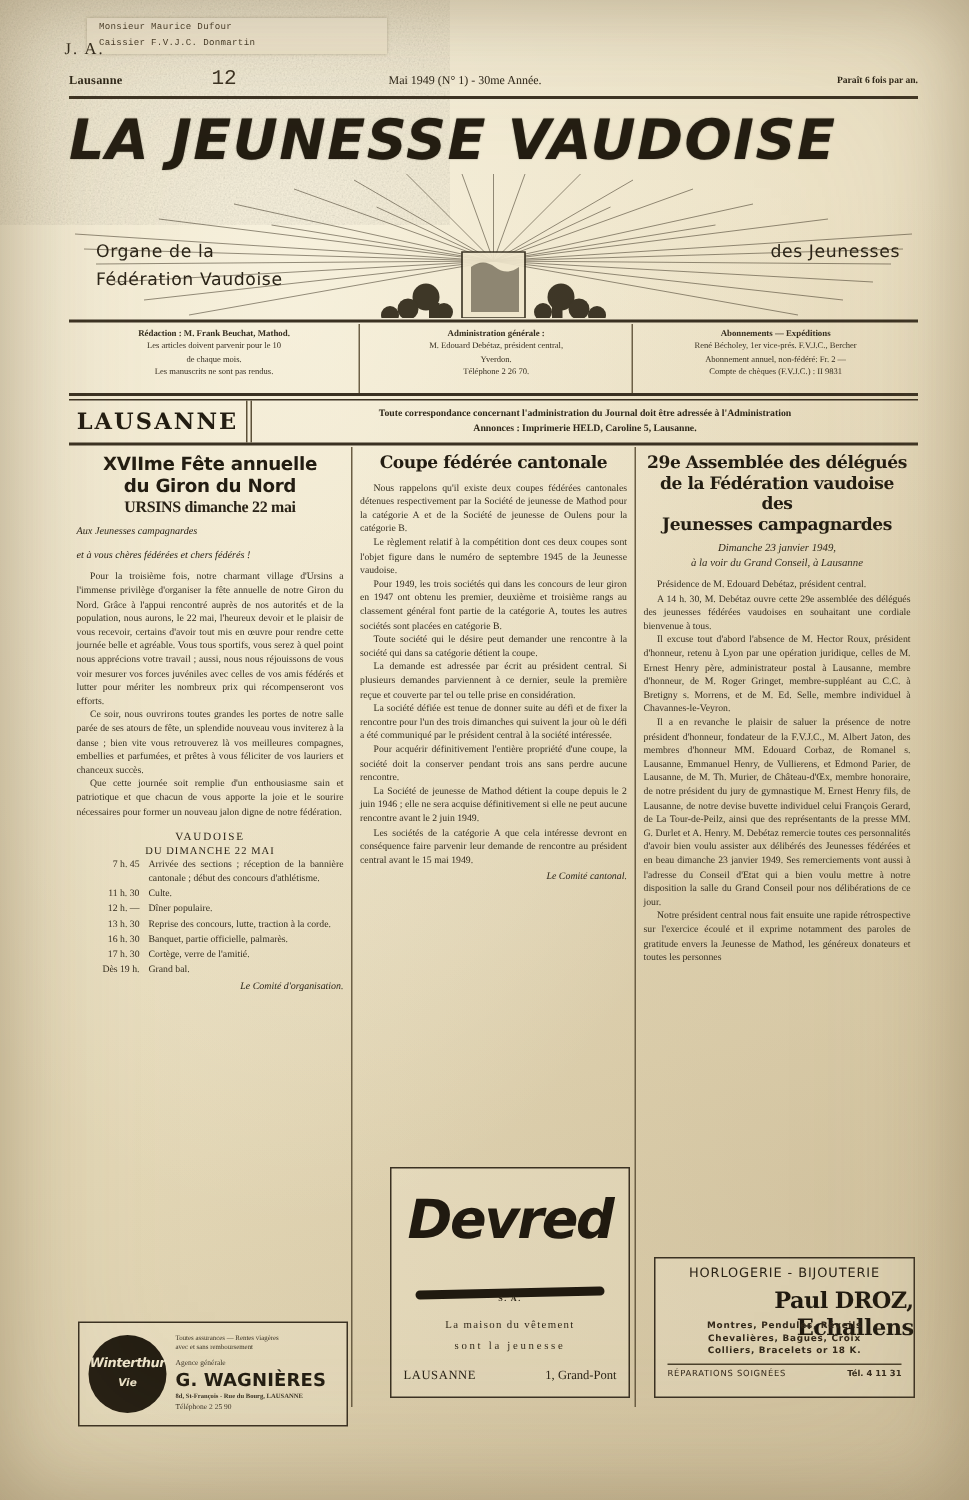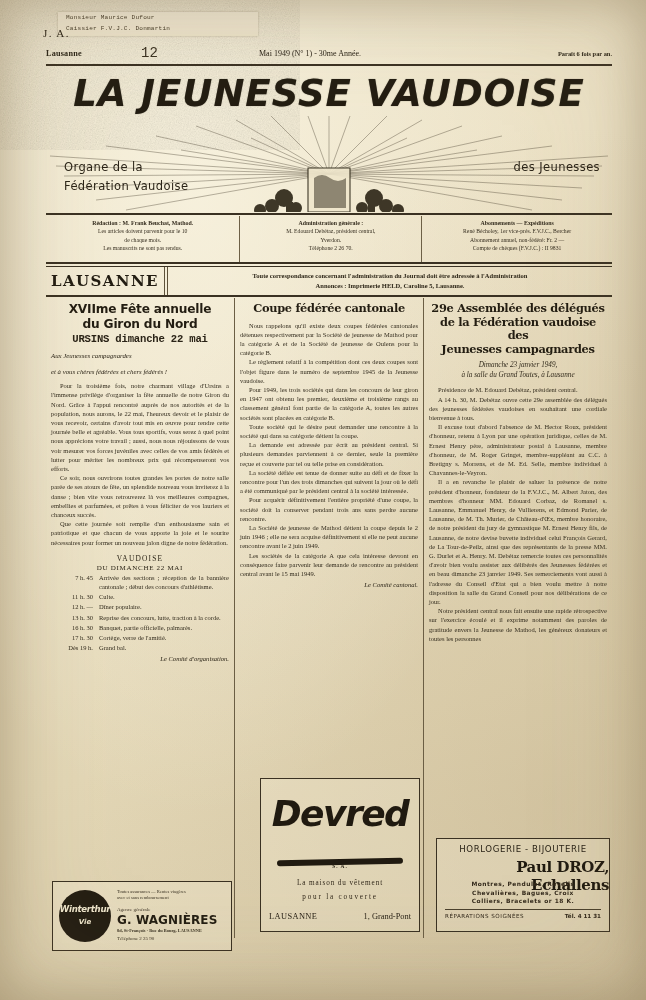--- a/index.html
+++ b/index.html
@@ -32,21 +32,21 @@
 
   .toprow{position:absolute;left:46px;top:48px;width:566px;height:16px;}
   .toprow .lausanne{position:absolute;left:0;top:1px;font-size:8.2px;font-weight:bold;letter-spacing:.2px;}
   .toprow .num{position:absolute;left:95px;top:-3px;font-size:14px;font-family:"Liberation Mono",monospace;color:#3a3122;}
   .toprow .date{position:absolute;left:213px;top:1px;font-size:8px;}
   .toprow .parait{position:absolute;right:0;top:2px;font-size:6.4px;font-weight:bold;}
   .rule-top{position:absolute;left:46px;top:64px;width:566px;height:2px;background:#3a3122;}
 
   
   .masthead{position:absolute;left:46px;top:72px;width:566px;height:140px;overflow:hidden;}
-  .mh-title{position:absolute;left:0;top:0;width:566px;text-align:center;
+  .mh-title{position:absolute;left:0;top:0;width:566px;
     font-family:"DejaVu Sans",sans-serif;font-weight:bold;font-style:italic;
     font-size:37px;letter-spacing:1px;color:#231d12;
     text-shadow:0 0 1px rgba(35,29,18,.55);}
   .rays{position:absolute;left:0;top:44px;width:566px;height:96px;}
   .mh-left{position:absolute;left:18px;top:86px;width:190px;
     font-family:"DejaVu Sans",sans-serif;font-size:11.5px;line-height:19px;color:#2b2418;letter-spacing:.4px;}
   .mh-right{position:absolute;right:12px;top:86px;width:190px;text-align:right;
     font-family:"DejaVu Sans",sans-serif;font-size:11.5px;line-height:19px;color:#2b2418;letter-spacing:.4px;}
 
   
@@ -66,21 +66,21 @@
   .band .vr{width:2px;align-self:stretch;border-left:1px solid #5d5139;border-right:1px solid #5d5139;}
   .band .msg{flex:1;text-align:center;font-size:6.5px;line-height:10px;padding:0 6px;font-weight:bold;color:#2e2719;}
 
   
   .cols{position:absolute;left:46px;top:298px;width:566px;height:640px;display:flex;}
   .col{width:182px;padding:0 5px;position:relative;}
   .col.mid{border-left:1px solid #6b5e44;border-right:1px solid #6b5e44;}
   h1.hl{margin:4px 0 0;text-align:center;font-family:"DejaVu Sans",sans-serif;
     font-weight:bold;font-size:12.2px;line-height:14.5px;color:#231d12;letter-spacing:-.2px;}
   h1.hl.blk{font-family:"DejaVu Serif",serif;font-size:11.4px;line-height:13.6px;letter-spacing:-.3px;}
-  h2.sub{margin:2px 0 0;text-align:center;font-family:Liberation Mono, monospace;
+  h2.sub{margin:2px 0 0;text-align:center;font-family:Liberation Serif, serif;
     font-weight:bold;font-size:10.6px;color:#2a2317;letter-spacing:-.2px;}
   .dateline{margin-top:4px;text-align:center;font-style:italic;font-size:7.2px;line-height:10px;color:#332b1d;}
   p.bd{margin:0;text-indent:9px;text-align:justify;font-size:6.5px;line-height:9.2px;color:#332c1e;
     hyphens:auto;-webkit-hyphens:auto;}
   p.bd.lead{margin-top:5px;}
   p.ital{margin:6px 0 0;font-style:italic;font-size:6.8px;line-height:9.6px;text-indent:0;}
   p.sig{margin:3px 0 0;text-align:right;font-style:italic;font-size:6.6px;text-indent:0;}
   .prog-h{margin-top:7px;text-align:center;font-size:7.4px;letter-spacing:1.2px;color:#2c2518;}
   .prog-h2{text-align:center;font-size:7px;letter-spacing:.7px;color:#2c2518;margin-top:1px;}
   .prow{display:flex;font-size:6.5px;line-height:9.2px;color:#332c1e;margin-top:1px;}
@@ -309,21 +309,21 @@
 
     <div class="col">
       <h1 class="hl blk">
         <span>29e Assemblée des délégués</span><br>
         <span>de la Fédération vaudoise</span><br>
         <span>des</span><br>
         <span>Jeunesses campagnardes</span>
       </h1>
       <div class="dateline">
         <div>Dimanche 23 janvier 1949,</div>
-        <div>à la salle du Grand Toutes, à Lausanne</div>
+        <div>à la voir du Grand Conseil, à Lausanne</div>
       </div>
       <p class="bd lead">Présidence de M. Edouard Debétaz, président central.</p>
       <p class="bd">A 14 h. 30, M. Debétaz ouvre cette 29e assemblée des délégués des jeunesses fédérées vaudoises en souhaitant une cordiale bienvenue à tous.</p>
       <p class="bd">Il excuse tout d'abord l'absence de M. Hector Roux, président d'honneur, retenu à Lyon par une opération juridique, celles de M. Ernest Henry père, administrateur postal à Lausanne, membre d'honneur, de M. Roger Gringet, membre-suppléant au C.C. à Bretigny s. Morrens, et de M. Ed. Selle, membre individuel à Chavannes-le-Veyron.</p>
       <p class="bd">Il a en revanche le plaisir de saluer la présence de notre président d'honneur, fondateur de la F.V.J.C., M. Albert Jaton, des membres d'honneur MM. Edouard Corbaz, de Romanel s. Lausanne, Emmanuel Henry, de Vullierens, et Edmond Parier, de Lausanne, de M. Th. Murier, de Château-d'Œx, membre honoraire, de notre président du jury de gymnastique M. Ernest Henry fils, de Lausanne, de notre devise buvette individuel celui François Gerard, de La Tour-de-Peilz, ainsi que des représentants de la presse MM. G. Durlet et A. Henry. M. Debétaz remercie toutes ces personnalités d'avoir bien voulu assister aux délibérés des Jeunesses fédérées et en beau dimanche 23 janvier 1949. Ses remerciements vont aussi à l'adresse du Conseil d'Etat qui a bien voulu mettre à notre disposition la salle du Grand Conseil pour nos délibérations de ce jour.</p>
       <p class="bd">Notre président central nous fait ensuite une rapide rétrospective sur l'exercice écoulé et il exprime notamment des paroles de gratitude envers la Jeunesse de Mathod, les généreux donateurs et toutes les personnes</p>
     </div>
   </div>
 
   <div class="ad ad-wagnieres">
@@ -339,21 +339,21 @@
       <div class="addr">8d, St-François - Rue du Bourg, LAUSANNE</div>
       <div class="tel">Téléphone 2 25 90</div>
     </div>
   </div>
 
   <div class="ad ad-devred">
     <div class="dev-logo">Devred</div>
     <div class="dev-bar"></div>
     <div class="dev-sa">S. A.</div>
     <div class="dev-l1">La maison du vêtement</div>
-    <div class="dev-l2">pour la couverte</div>
+    <div class="dev-l2">sont la jeunesse</div>
     <div class="dev-city">LAUSANNE</div>
     <div class="dev-addr">1, Grand-Pont</div>
   </div>
 
   <div class="ad ad-droz">
     <div class="dz1">HORLOGERIE - BIJOUTERIE</div>
     <div class="dz2">Paul DROZ, Echallens</div>
     <div class="dz3">
       <div>Montres, Pendules, Réveils</div>
       <div>Chevalières, Bagues, Croix</div>

